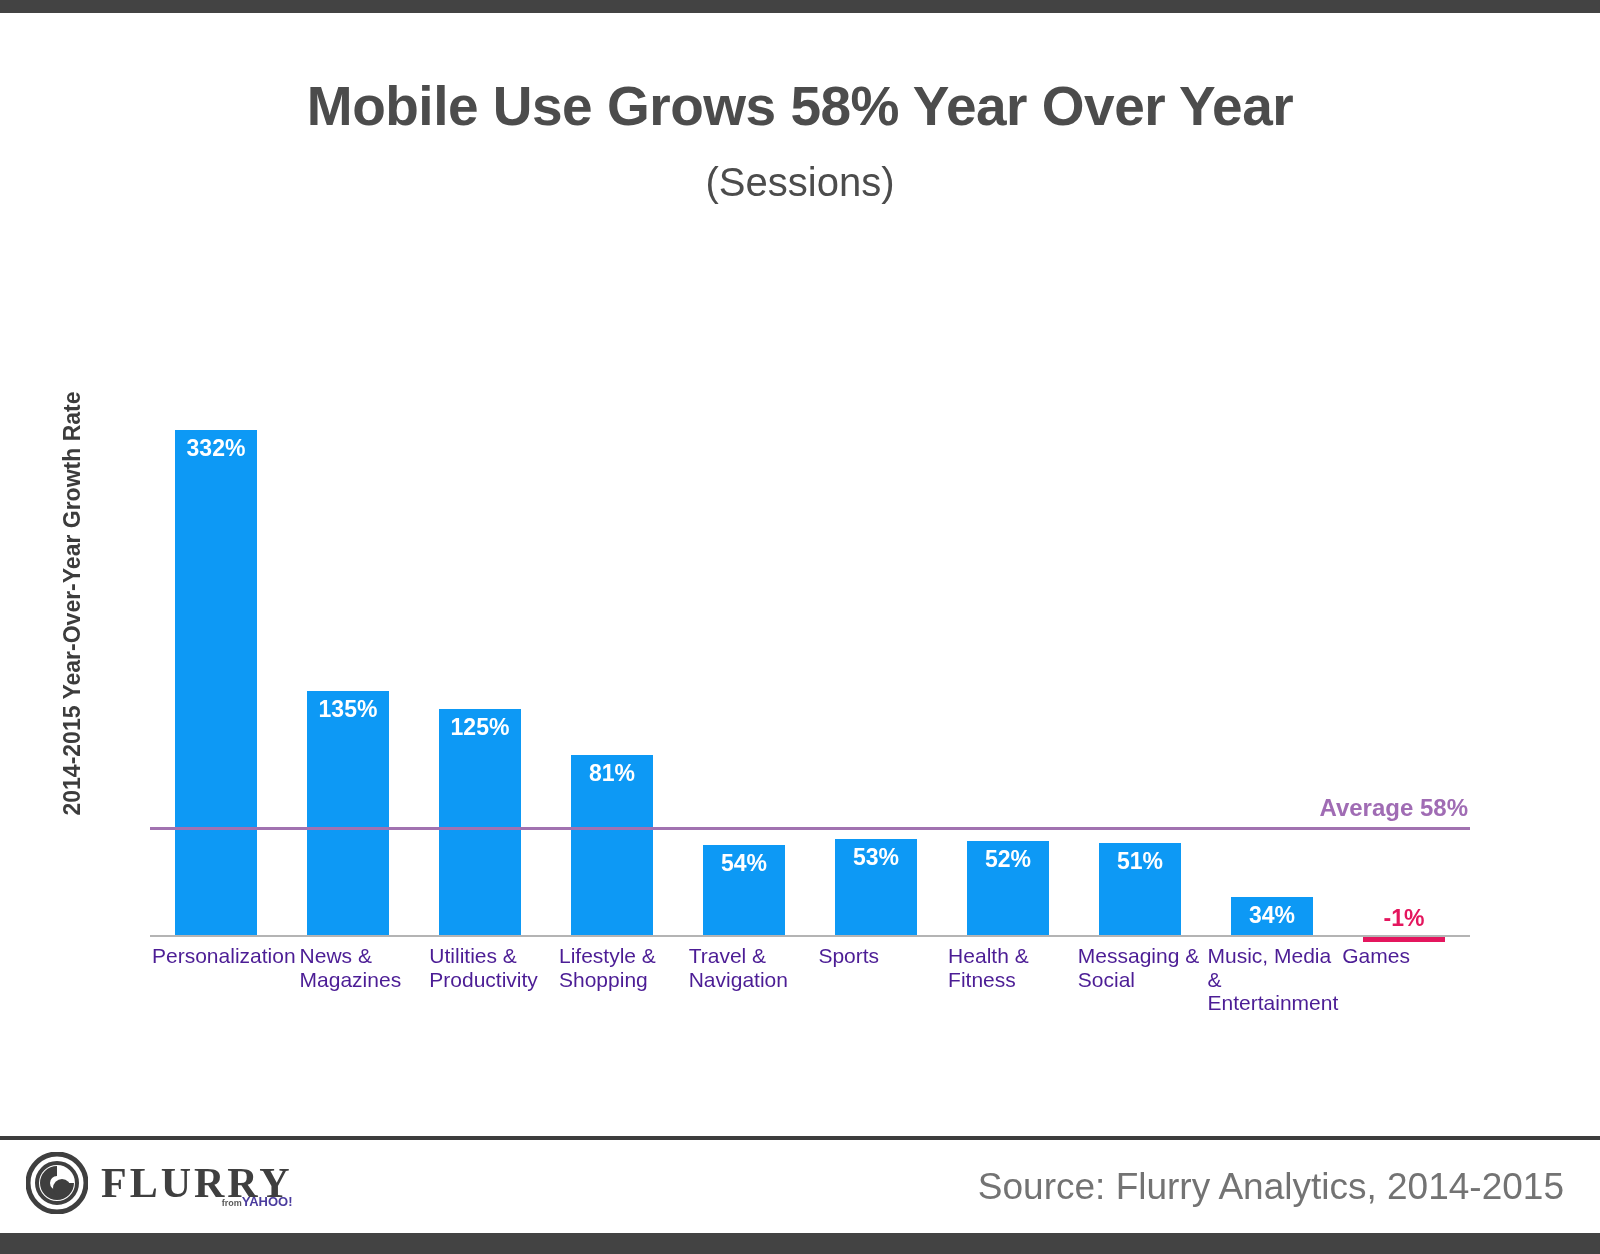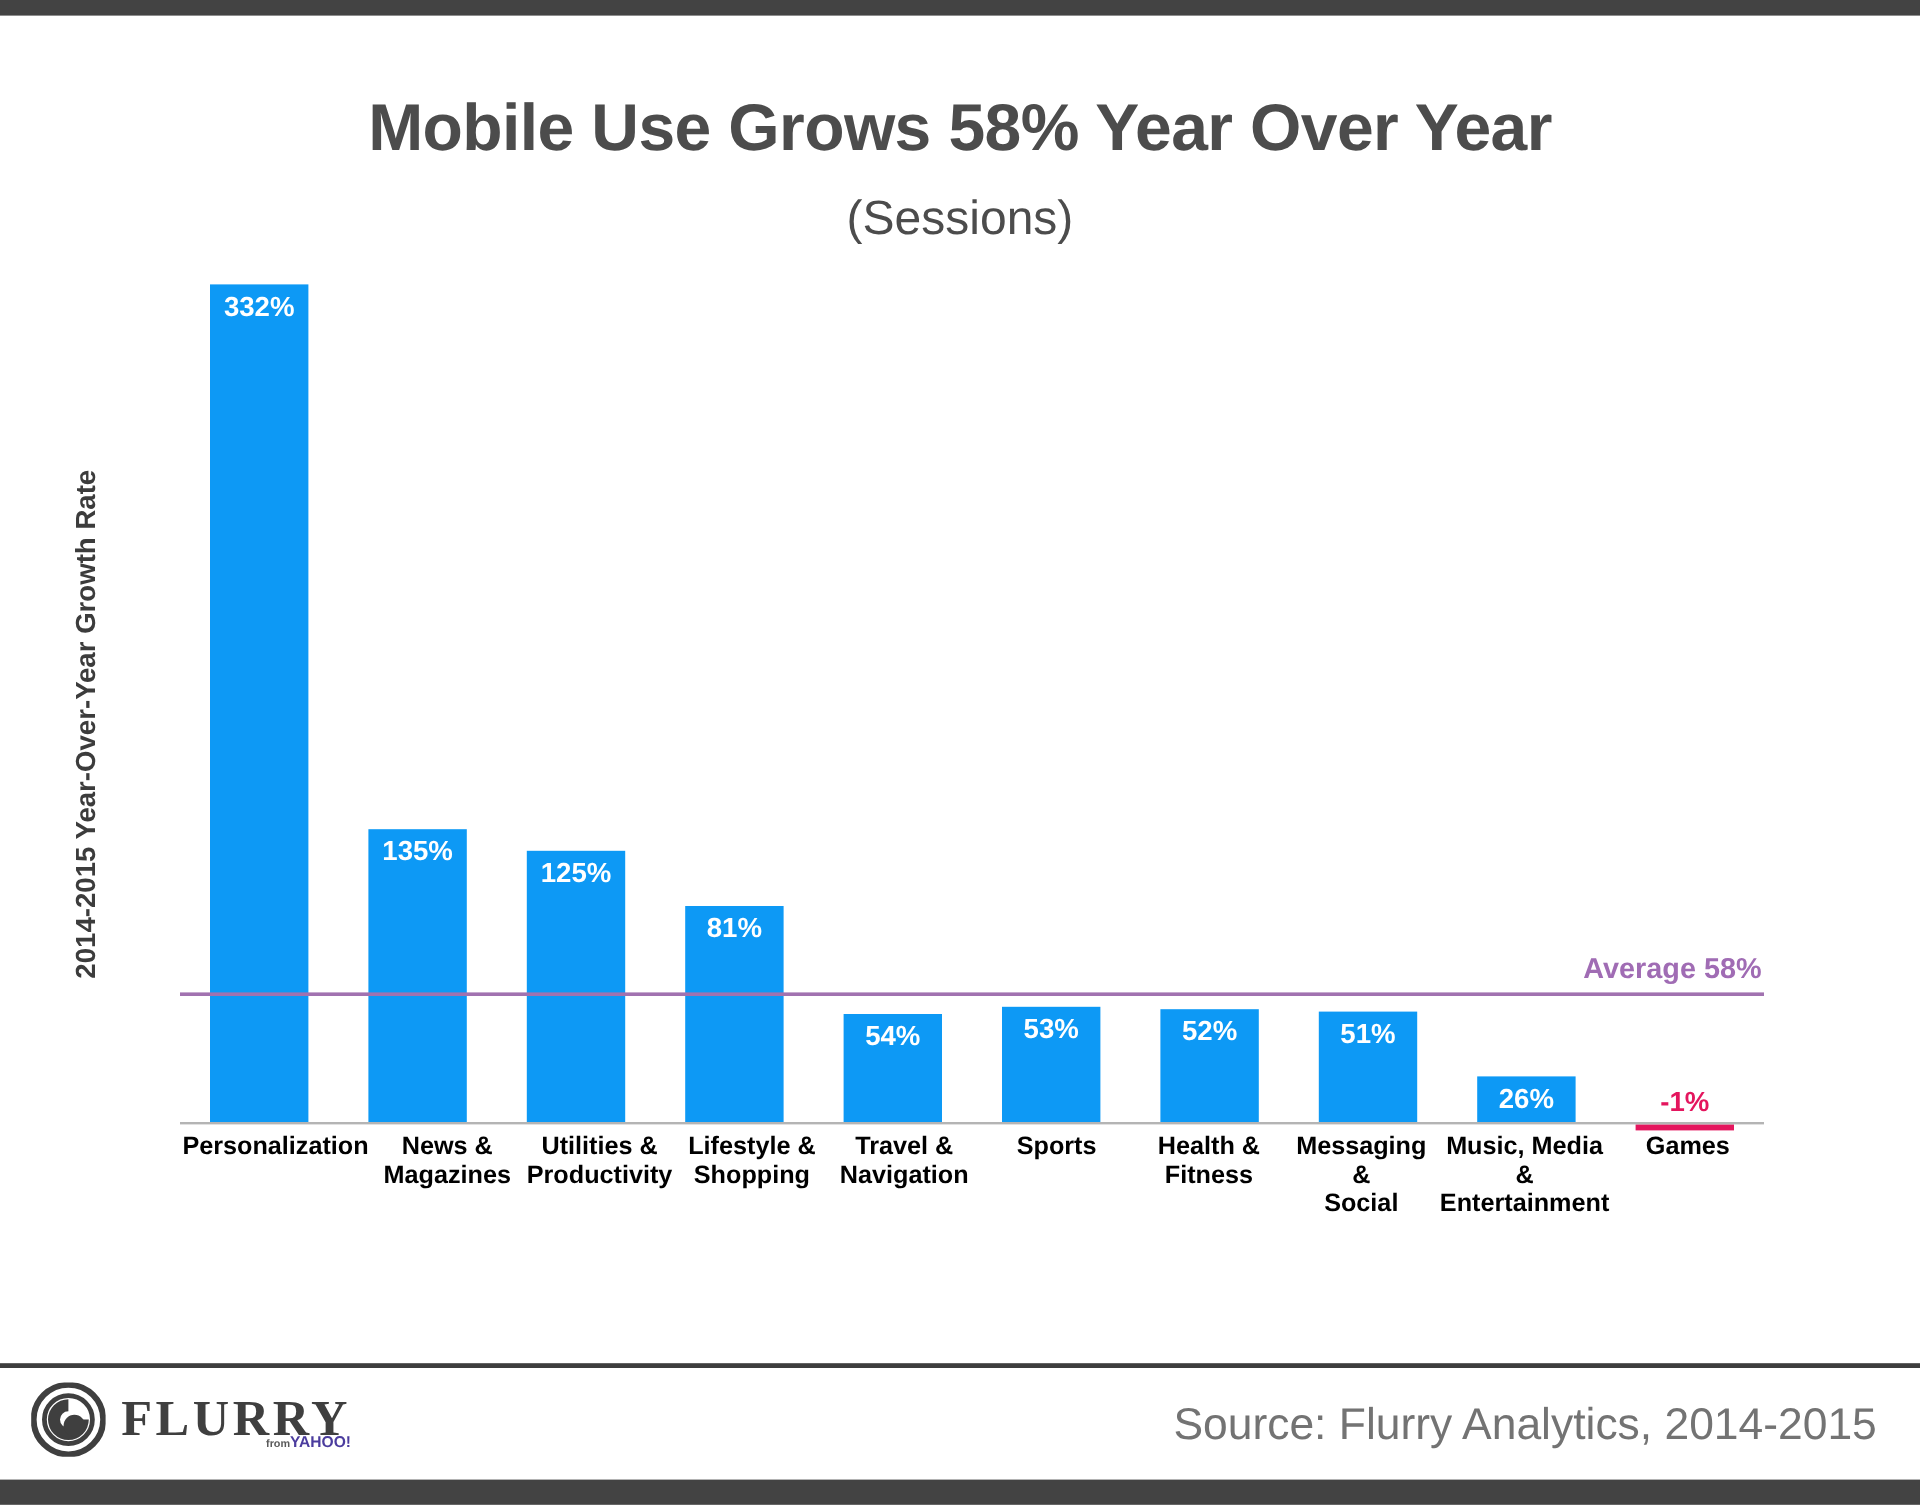--- a/index.html
+++ b/index.html
@@ -105,26 +105,25 @@
     white-space:nowrap;
   }
 
   
   .xlabels{
     position:absolute;left:150px;top:944px;width:1320px;
     display:flex;
   }
   .xlabel{
     flex:1 1 0;
-    text-align:center;
-    font-size:21px;color:#000000;
+    text-align:left;
+    font-size:21px;color:#4c1d95;
     line-height:1.12;
     padding:0 2px;
     box-sizing:border-box;
-    font-weight:bold;
   }
 
   
   .logo{
     position:absolute;left:26px;top:1152px;
     display:flex;align-items:center;
   }
   .logo-mark{
     width:62px;height:62px;flex:0 0 auto;
   }
@@ -156,21 +155,21 @@
 <div class="topbar"></div>
 
 <div class="title">Mobile Use Grows 58% Year Over Year</div>
 <div class="subtitle">(Sessions)</div>
 
 <div class="ylabel">2014-2015 Year-Over-Year Growth Rate</div>
 
 <div class="plot">
   <div class="bars" id="bars-container">
       <div class="bar-slot">
-        <div class="bar" style="height: 698px; text-decoration: underline;">
+        <div class="bar" style="height: 505px; text-decoration: underline;">
           <span class="bar-value">332%</span>
         </div>
       </div>
       <div class="bar-slot">
         <div class="bar" style="height: 244.304px;">
           <span class="bar-value">135%</span>
         </div>
       </div>
       <div class="bar-slot">
         <div class="bar" style="height: 226.207px;">
@@ -197,21 +196,21 @@
           <span class="bar-value">52%</span>
         </div>
       </div>
       <div class="bar-slot">
         <div class="bar" style="height: 92.2926px;">
           <span class="bar-value">51%</span>
         </div>
       </div>
       <div class="bar-slot">
         <div class="bar" style="height: 38.0028px;">
-          <span class="bar-value">26%</span>
+          <span class="bar-value">34%</span>
         </div>
       </div>
       <div class="bar-slot">
         <div class="bar neg" style="height: 5px; margin-bottom: -7px;">
           <span class="bar-value">-1%</span>
         </div>
       </div>
     </div>
   <div class="axis-line"></div>
   <div class="avgline" id="avg-line" style="bottom: 106.96px; background: rgb(161, 114, 176);"></div>

